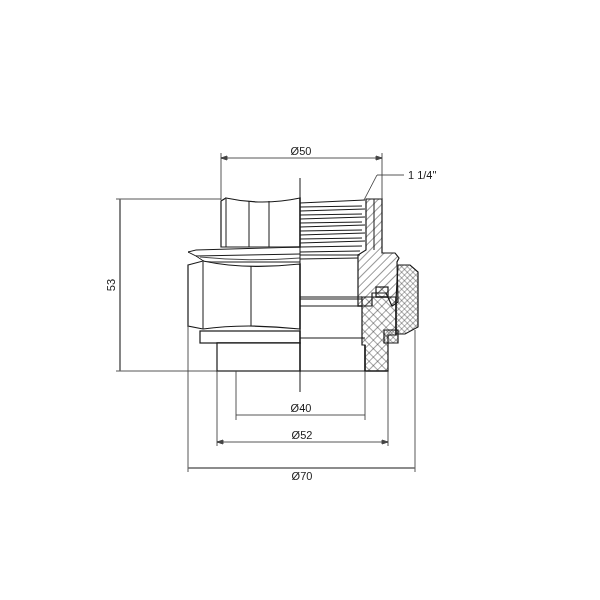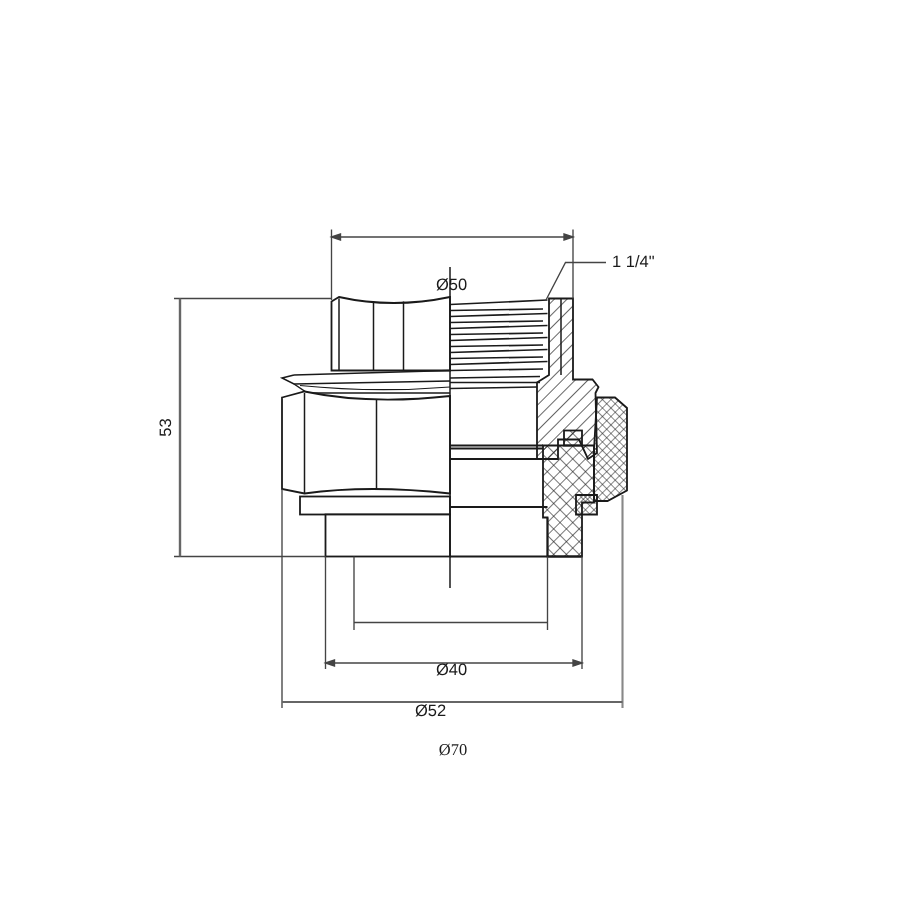--- a/index.html
+++ b/index.html
@@ -1,19 +1,19 @@
 <!DOCTYPE html>
 <html><head>
 <meta charset="utf-8">
 <style>
   html, body { margin: 0; padding: 0; background: #ffffff; }
   body { width: 600px; height: 600px; overflow: hidden; position: relative; font-family: "Liberation Sans", sans-serif; }
   #drawing { position: absolute; left: 0; top: 0; width: 600px; height: 600px; }
   .lbl { position: absolute; font-family: "Liberation Sans", sans-serif; font-size: 11px; color: #1a1a1a; line-height: 12px; white-space: nowrap; }
-  .lbl-c { transform: translateX(-50%); margin-top: 39px; }
+  .lbl-c { transform: translateX(-50%); }
   .lbl-v { transform: translate(-50%, -50%) rotate(-90deg); }
 </style>
 </head>
 <body>
 
 <svg id="drawing" viewBox="0 0 600 600" xmlns="http://www.w3.org/2000/svg">
   <defs>
     <pattern id="hatch" patternUnits="userSpaceOnUse" width="6" height="6" patternTransform="rotate(45)">
       <line x1="0" y1="0" x2="0" y2="6" stroke="#1a1a1a" stroke-width="0.9"></line>
     </pattern>
@@ -111,14 +111,14 @@
     <line x1="188" y1="326" x2="188" y2="472"></line>
     <line x1="415" y1="330" x2="415" y2="472" stroke="#888" stroke-width="1.4"></line>
     <line x1="188" y1="468" x2="415" y2="468" stroke="#666" stroke-width="1.4"></line>
   </g>
 </svg>
 
 <div class="lbl lbl-c" style="left:301px; top:145px;">Ø50</div>
 <div class="lbl" style="left:408px; top:169px;">1 1/4"</div>
 <div class="lbl lbl-v" style="left:111px; top:285px;">53</div>
 <div class="lbl lbl-c" style="left:301px; top:402px;text-align:center;">Ø40</div>
-<div class="lbl lbl-c" style="left:287px; top:429px;">Ø52</div>
-<div class="lbl lbl-c" style="left:302px; top:455px;font-family:Liberation Serif, serif;">Ø70</div>
+<div class="lbl lbl-c" style="left:302px; top:429px;">Ø52</div>
+<div class="lbl lbl-c" style="left:302px; top:470px;">Ø70</div>
 
 </body></html>

